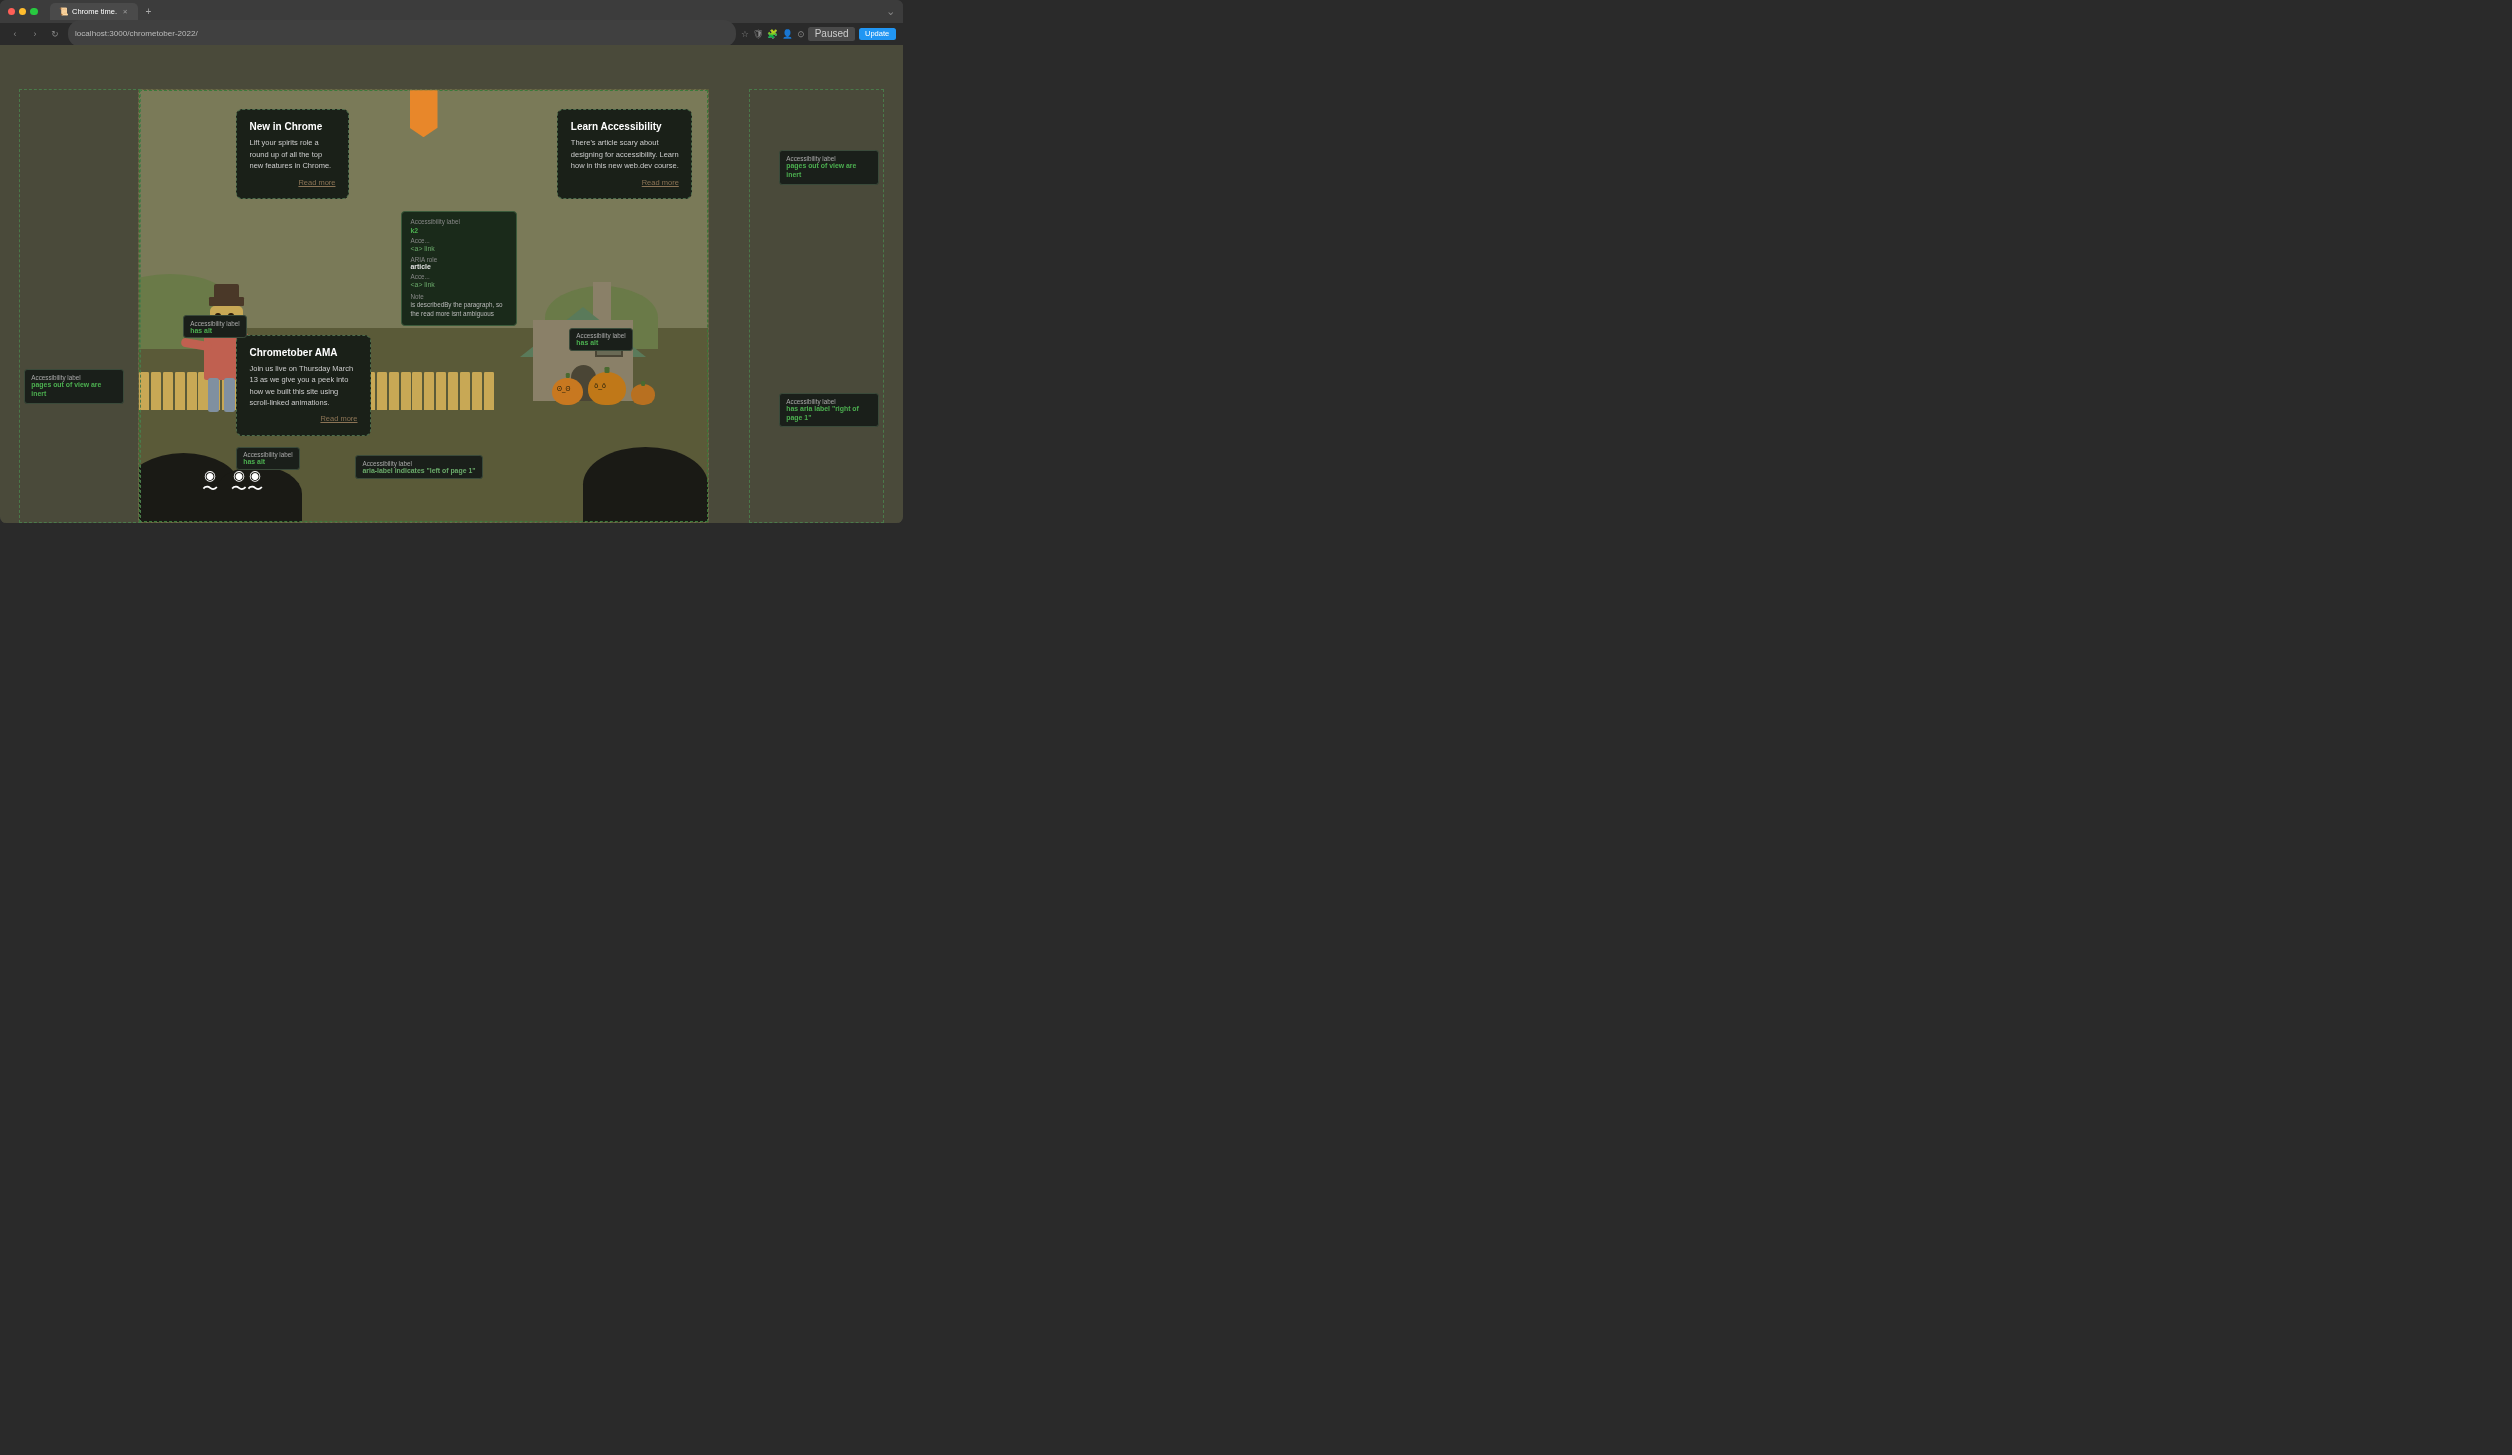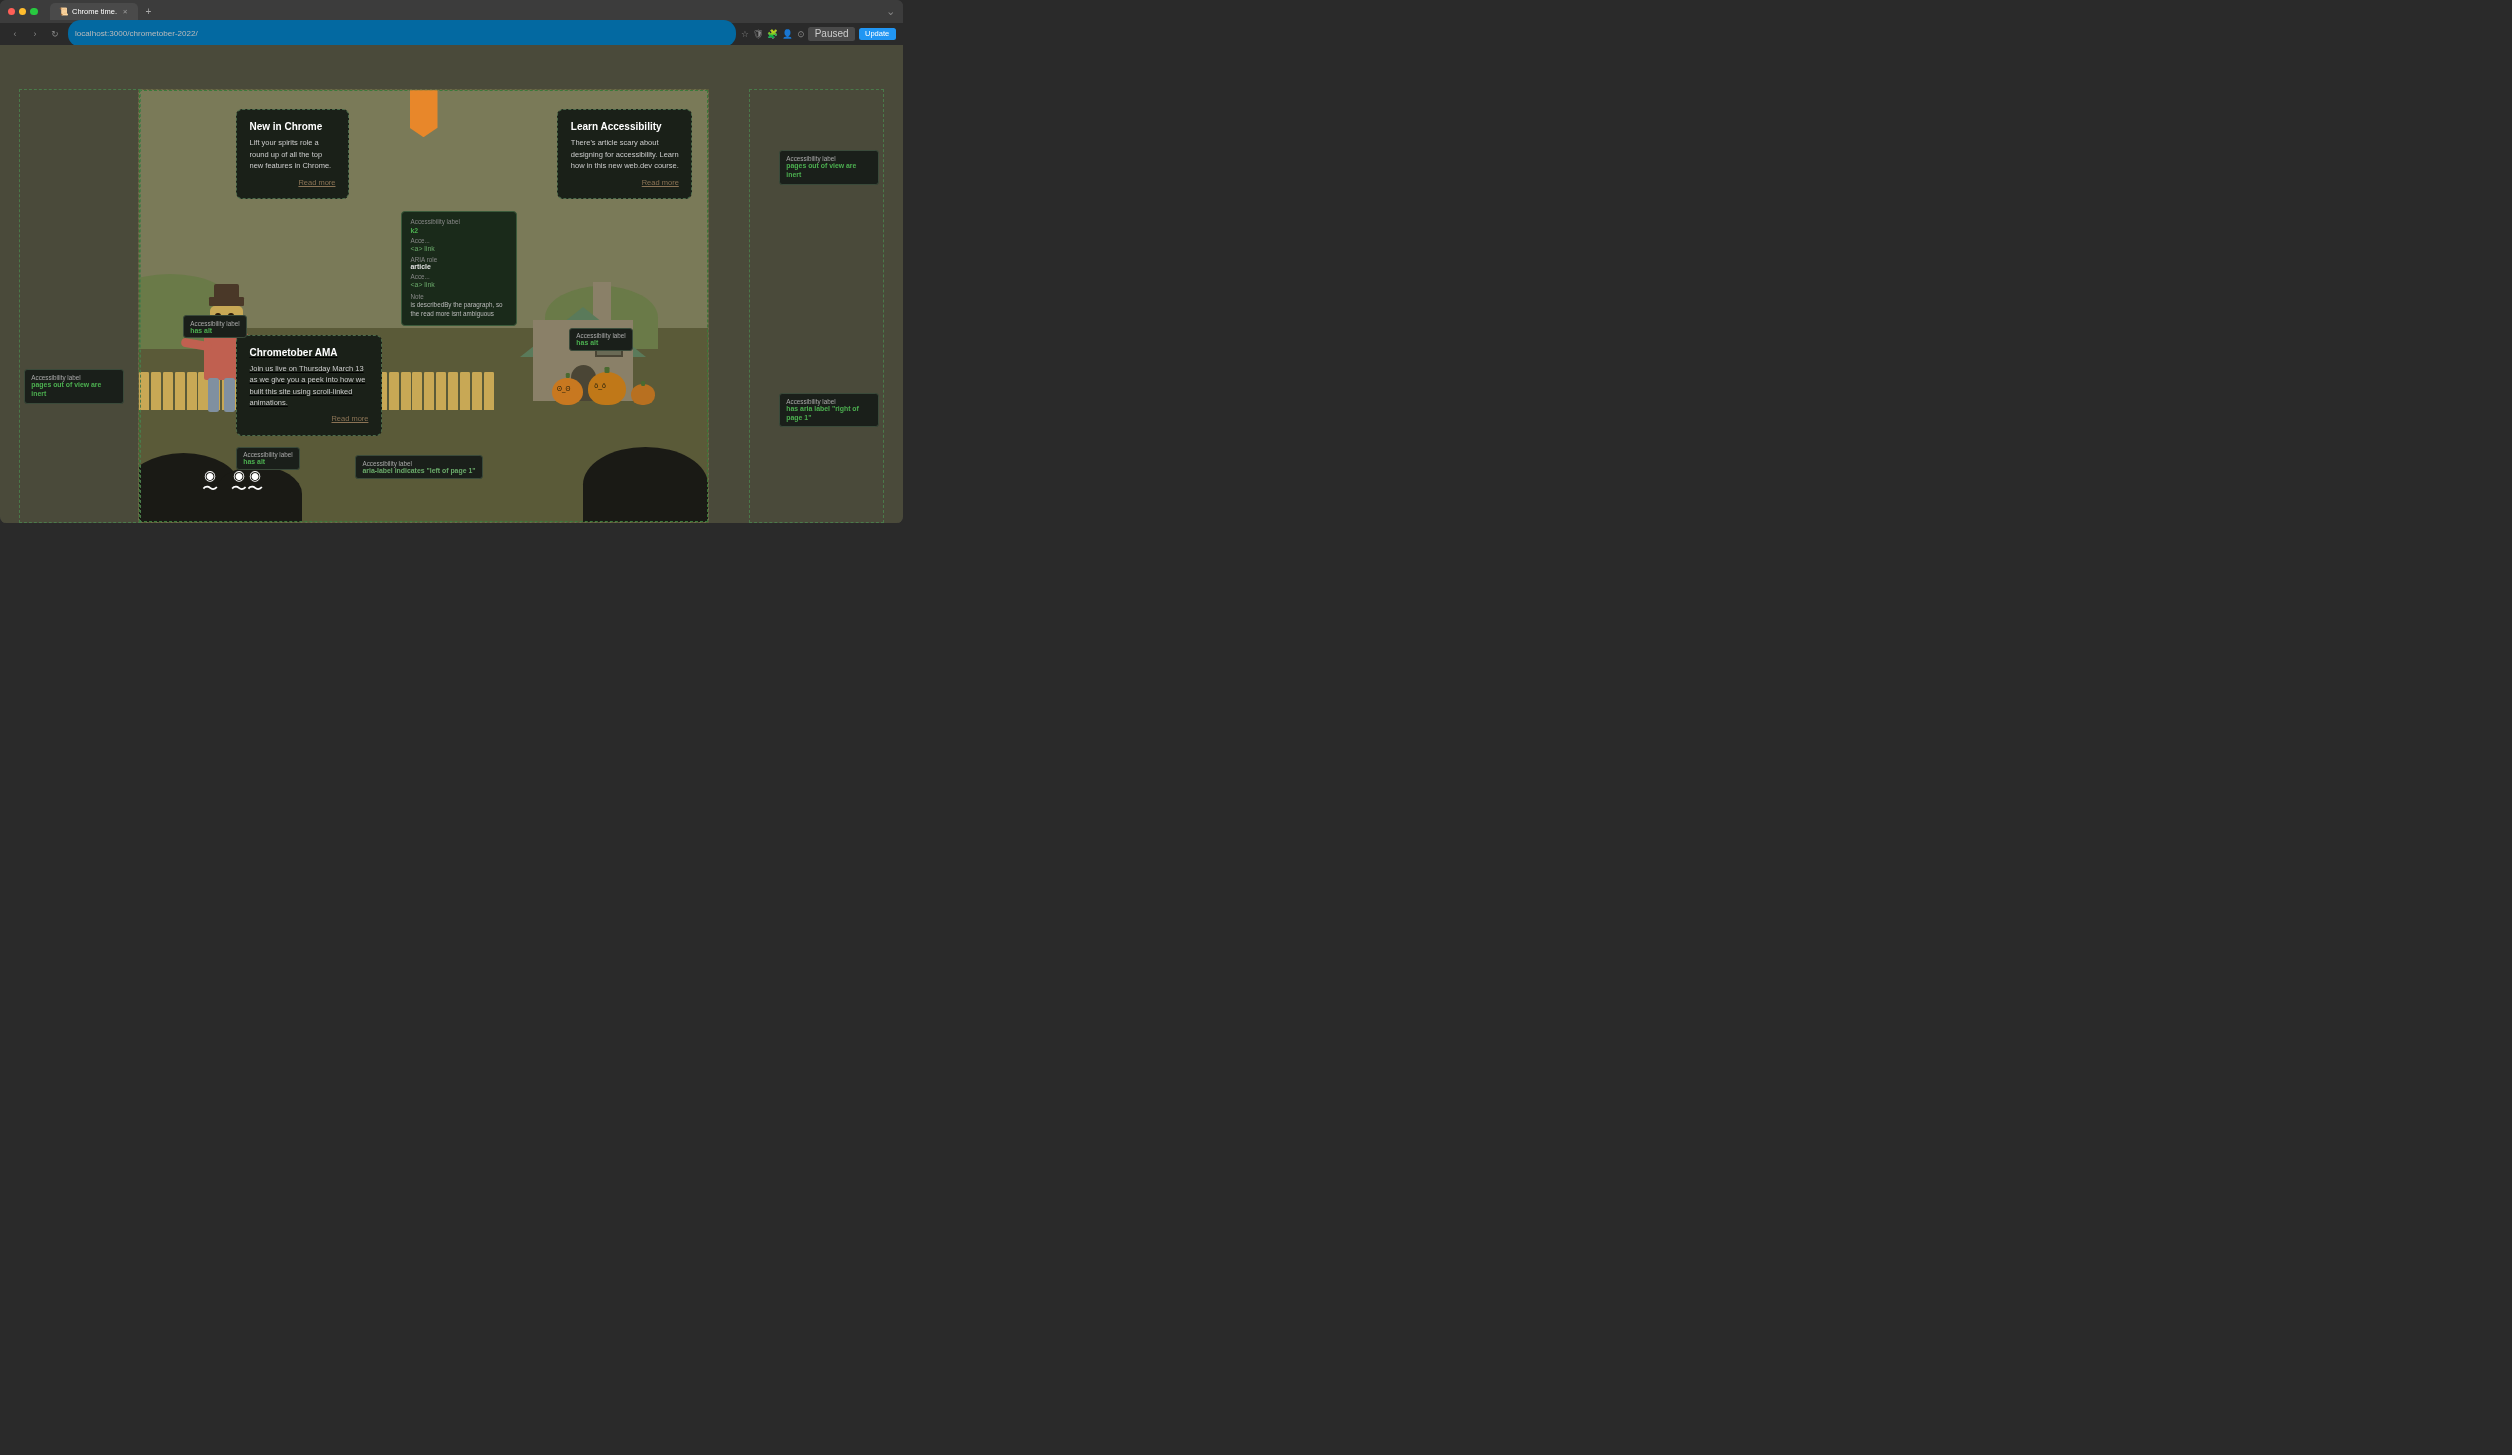--- a/index.html
+++ b/index.html
@@ -113,21 +113,21 @@
       align-items: center;
       justify-content: center;
       color: #888;
       font-size: 8.8px;
       cursor: pointer;
       border-radius: 2.5px;
     }
 
     .url-bar {
       flex: 1;
-      background: #0369a1;
+      background: #404040;
       border-radius: 12.5px;
       height: 27px;
       display: flex;
       align-items: center;
       padding: 0 7.5px;
       font-size: 8.1px;
       color: #ccc;
     }
 
     .browser-actions {
@@ -355,21 +355,21 @@
         <p style="color:#ccc;font-size:7.5px;line-height:1.5;margin-bottom:6.3px;">Lift your spirits role a round up of all the top new features in Chrome.</p>
         <a style="color:#8b7355;font-size:7.5px;text-decoration:underline;cursor:pointer;display:block;text-align:right;">Read more</a>
       </div>
 
       <div style="position:absolute; right:15.7px; top:19px; background:#1a2018; border-radius:6.3px; padding:11.3px 12.5px; width:135px; z-index:50; border:0.6px dashed #4a6a4a;">
         <h3 style="color:#fff;font-size:10px;font-weight:700;margin-bottom:5px;">Learn Accessibility</h3>
         <p style="color:#ccc;font-size:7.5px;line-height:1.5;margin-bottom:6.3px;">There's article scary about designing for accessibility. Learn how in this new web.dev course.</p>
         <a style="color:#8b7355;font-size:7.5px;text-decoration:underline;cursor:pointer;display:block;text-align:right;">Read more</a>
       </div>
 
-      <div style="position:absolute; left:97px; bottom:20%; background:#1a2018; border-radius:6.3px; padding:11.3px 12.5px; width:146px; z-index:50; border:0.6px dashed #4a6a4a;text-decoration:underline;">
+      <div style="position:absolute; left:97px; bottom:20%; background:#1a2018; border-radius:6.3px; padding:11.3px 12.5px; width:135px; z-index:50; border:0.6px dashed #4a6a4a;">
         <h3 style="color:#fff;font-size:10px;font-weight:700;margin-bottom:5px;">Chrometober AMA</h3>
         <p style="color:#ccc;font-size:7.5px;line-height:1.5;margin-bottom:6.3px;">Join us live on Thursday March 13 as we give you a peek into how we built this site using scroll-linked animations.</p>
         <a style="color:#8b7355;font-size:7.5px;text-decoration:underline;cursor:pointer;display:block;text-align:right;">Read more</a>
       </div>
 
       <div style="position:absolute; left:46%; top:28%; background:#1a2a1a; border:0.6px solid #3a5a3a; border-radius:3.8px; padding:6.3px 8.8px; font-size:6.9px; color:#ccc; width:116px; z-index:200;">
         <div style="color:#888;font-size:6.3px;margin-bottom:1.3px;">Accessibility label</div>
         <div style="color:#4caf50;font-weight:600;margin-bottom:3.8px;font-size:6.9px;">k2</div>
         <div style="color:#888;font-size:6.3px;margin-bottom:0.6px;">Acce...</div>
         <div style="color:#6aaa6a;font-size:6.9px;margin-bottom:3.8px;">&lt;a&gt; link</div>

